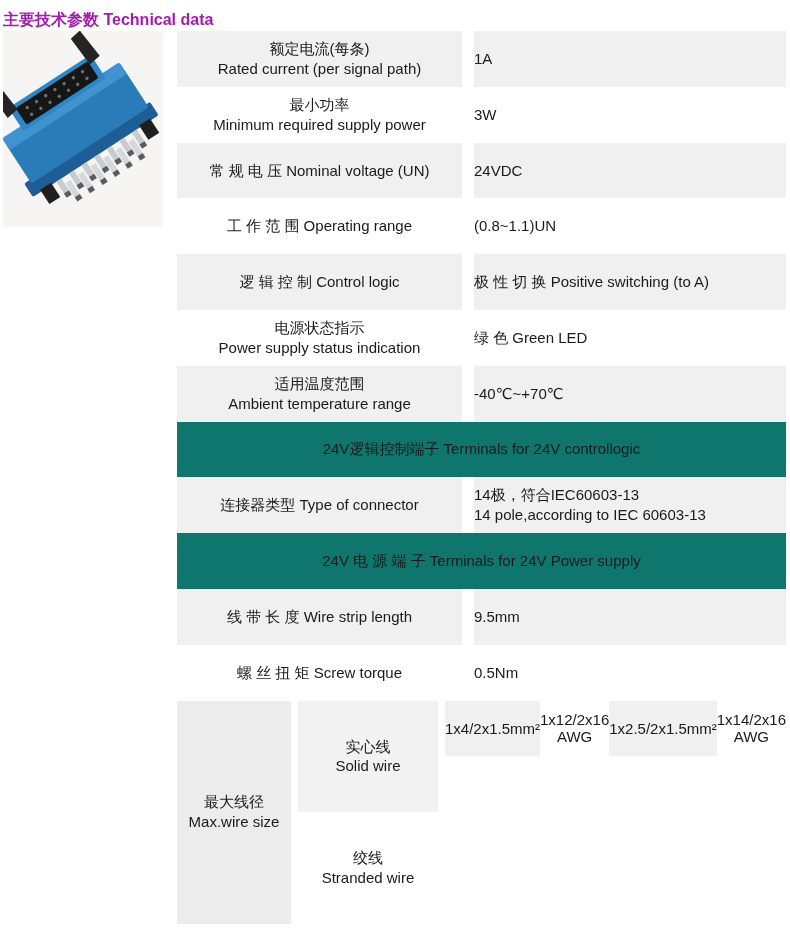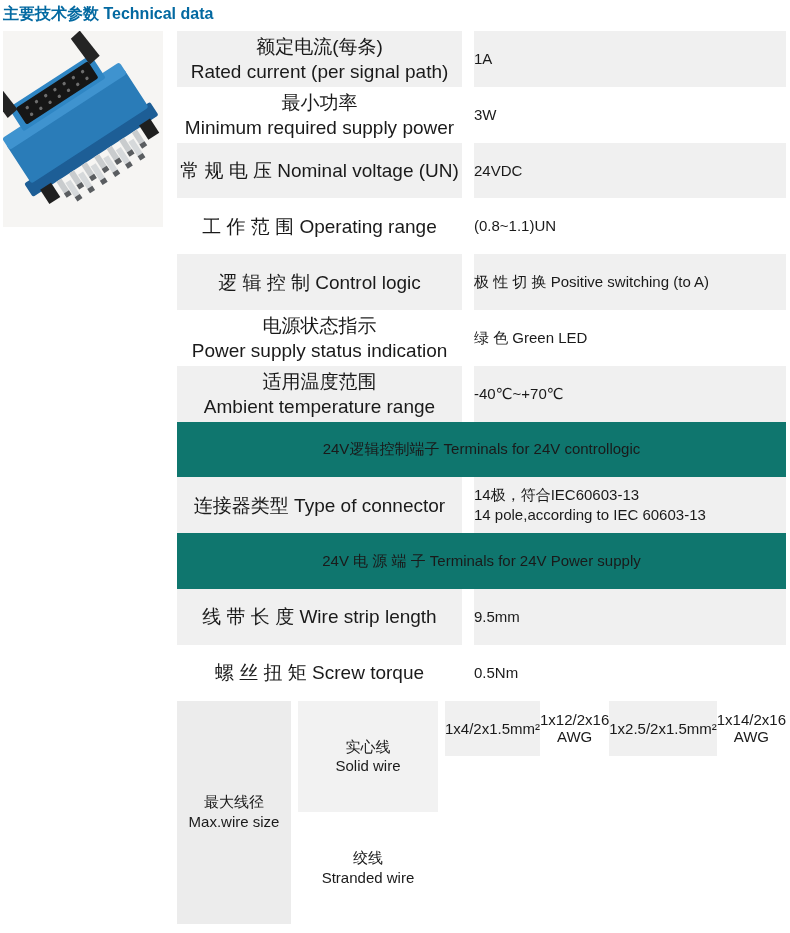--- a/index.html
+++ b/index.html
@@ -2,35 +2,35 @@
 <html><head>
 <meta charset="utf-8">
 <style>
   html,body{margin:0;padding:0;}
   body{
     width:790px;height:933px;position:relative;background:#ffffff;
     font-family:"Liberation Sans","DejaVu Sans",sans-serif;
     color:#1a1a1a;overflow:hidden;
   }
   .page-title{
-    position:absolute;left:3px;top:4px;
-    font-size:16px;font-weight:700;color:#0369a1;
+    position:absolute;left:3px;top:10px;
+    font-size:16px;font-weight:700;color:#a21caf;
   }
   
   .photo{
     position:absolute;left:3px;top:31px;width:160px;height:196px;
   }
   
   .tbl{
     position:absolute;left:177px;top:31px;width:609px;
   }
   .row{display:flex;height:55.8px;}
   .lbl{
     width:285px;display:flex;flex-direction:column;justify-content:center;
-    align-items:center;text-align:center;font-size:19px;line-height:1.32;
+    align-items:center;text-align:center;font-size:15px;line-height:1.32;
   }
   .gut{width:12px;background:#ffffff;}
   .gut8{width:8px;background:#ffffff;}
   .val{
     flex:1;display:flex;flex-direction:column;justify-content:center;
     align-items:flex-start;text-align:center;font-size:15px;line-height:1.32;
     white-space:pre-wrap;
   }
   .g{background:#f0f0f0;}
   .span-row{

